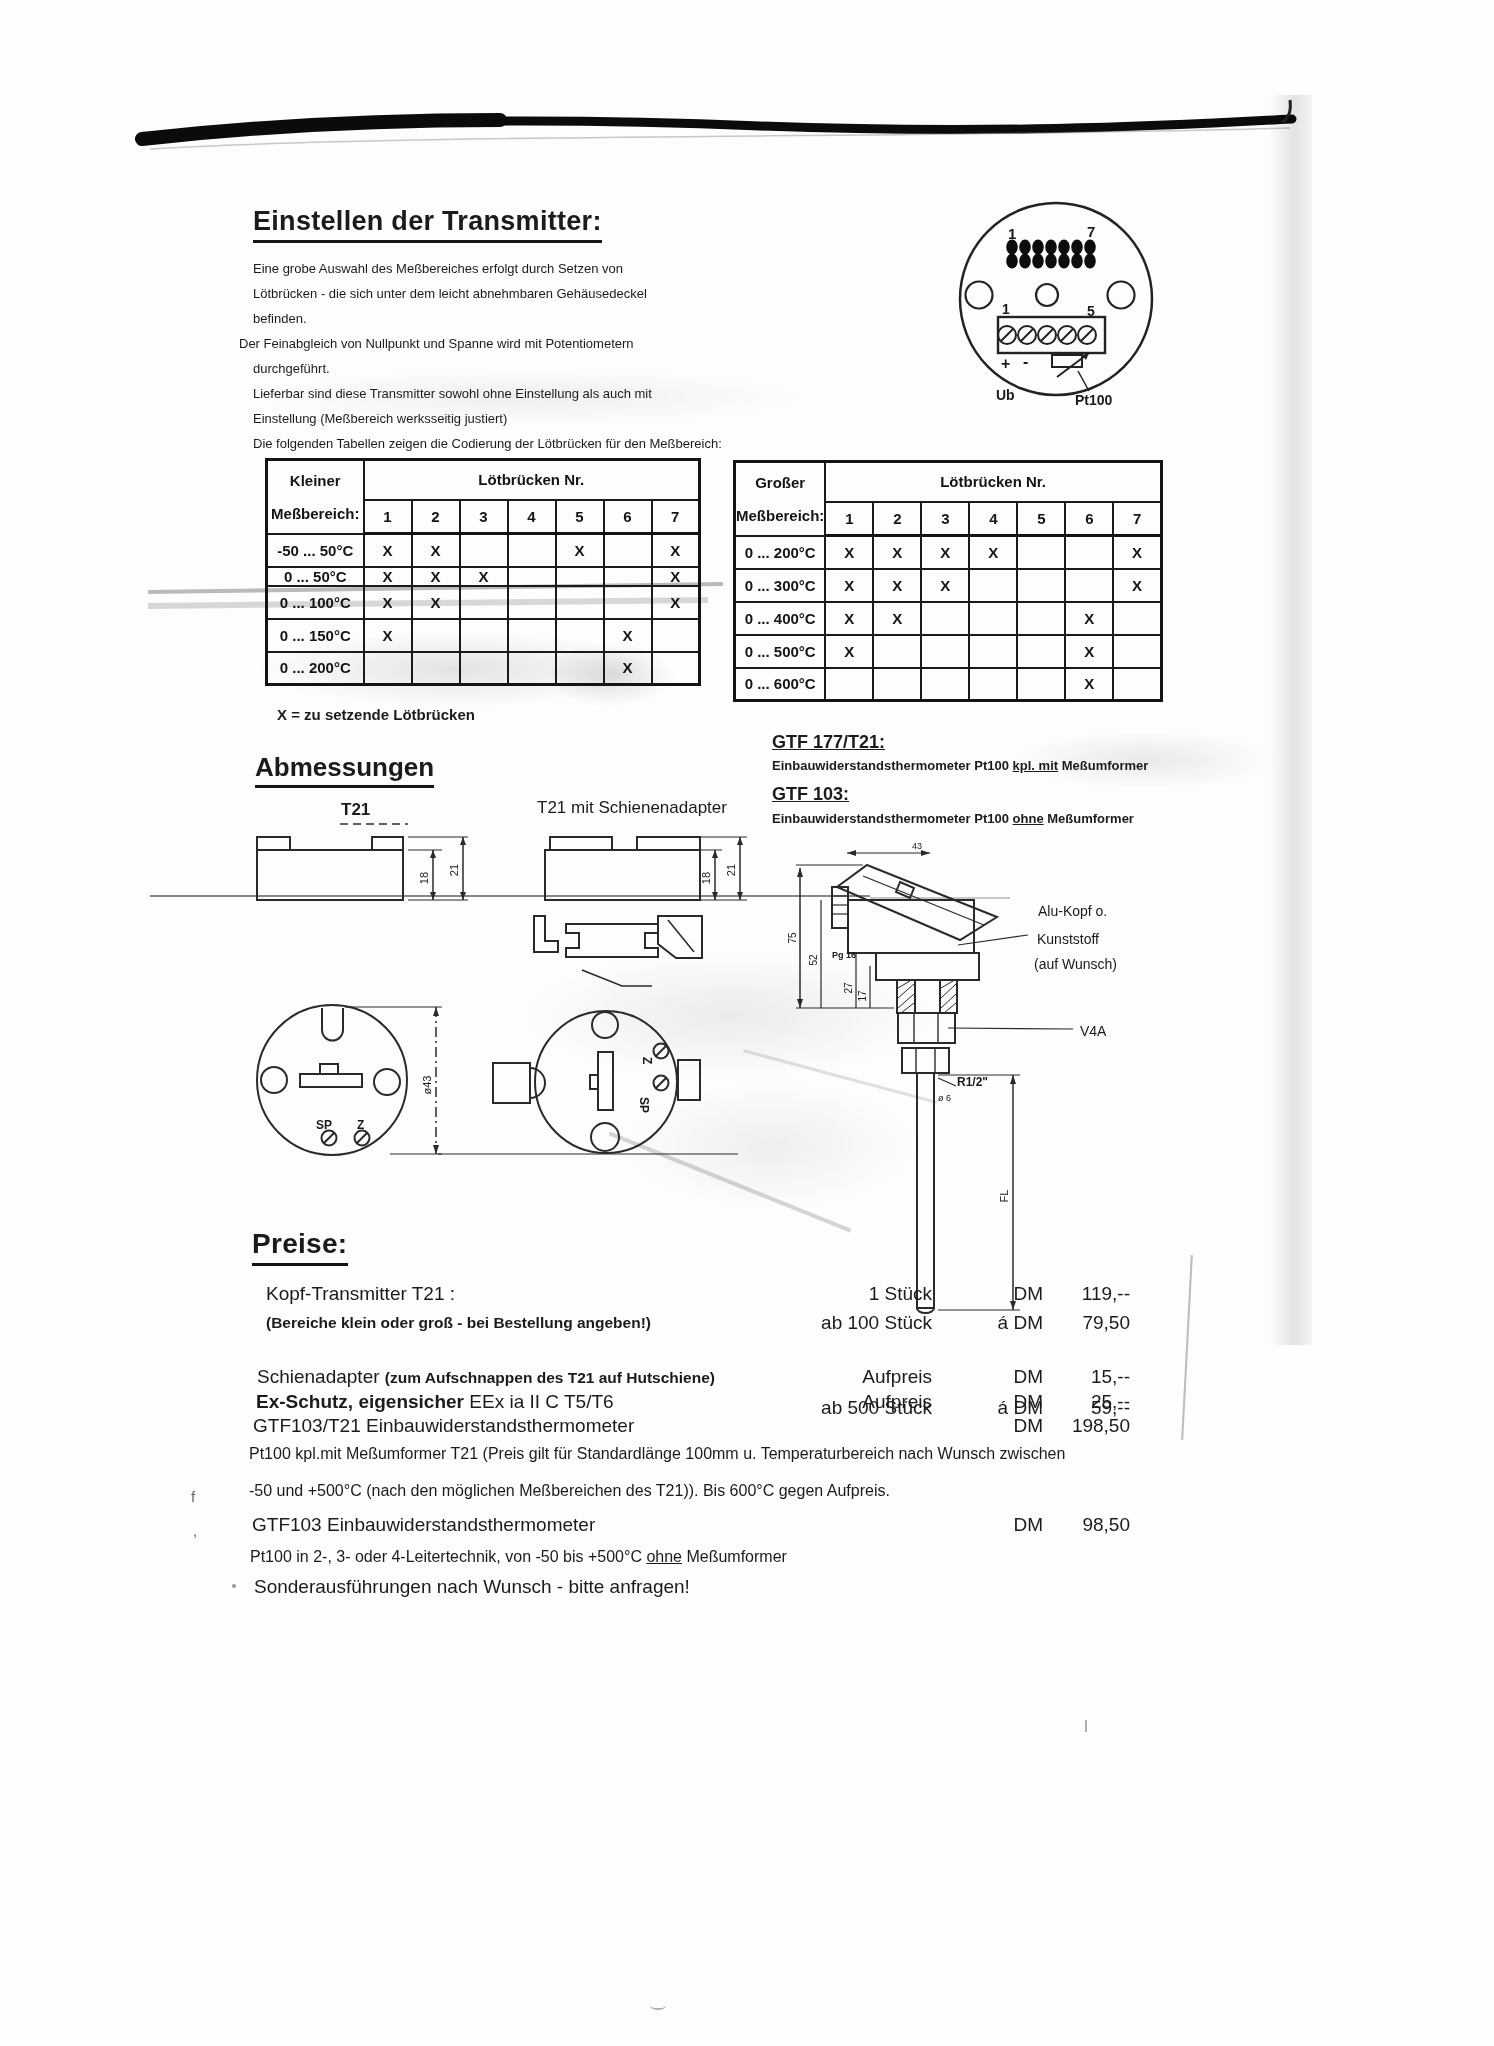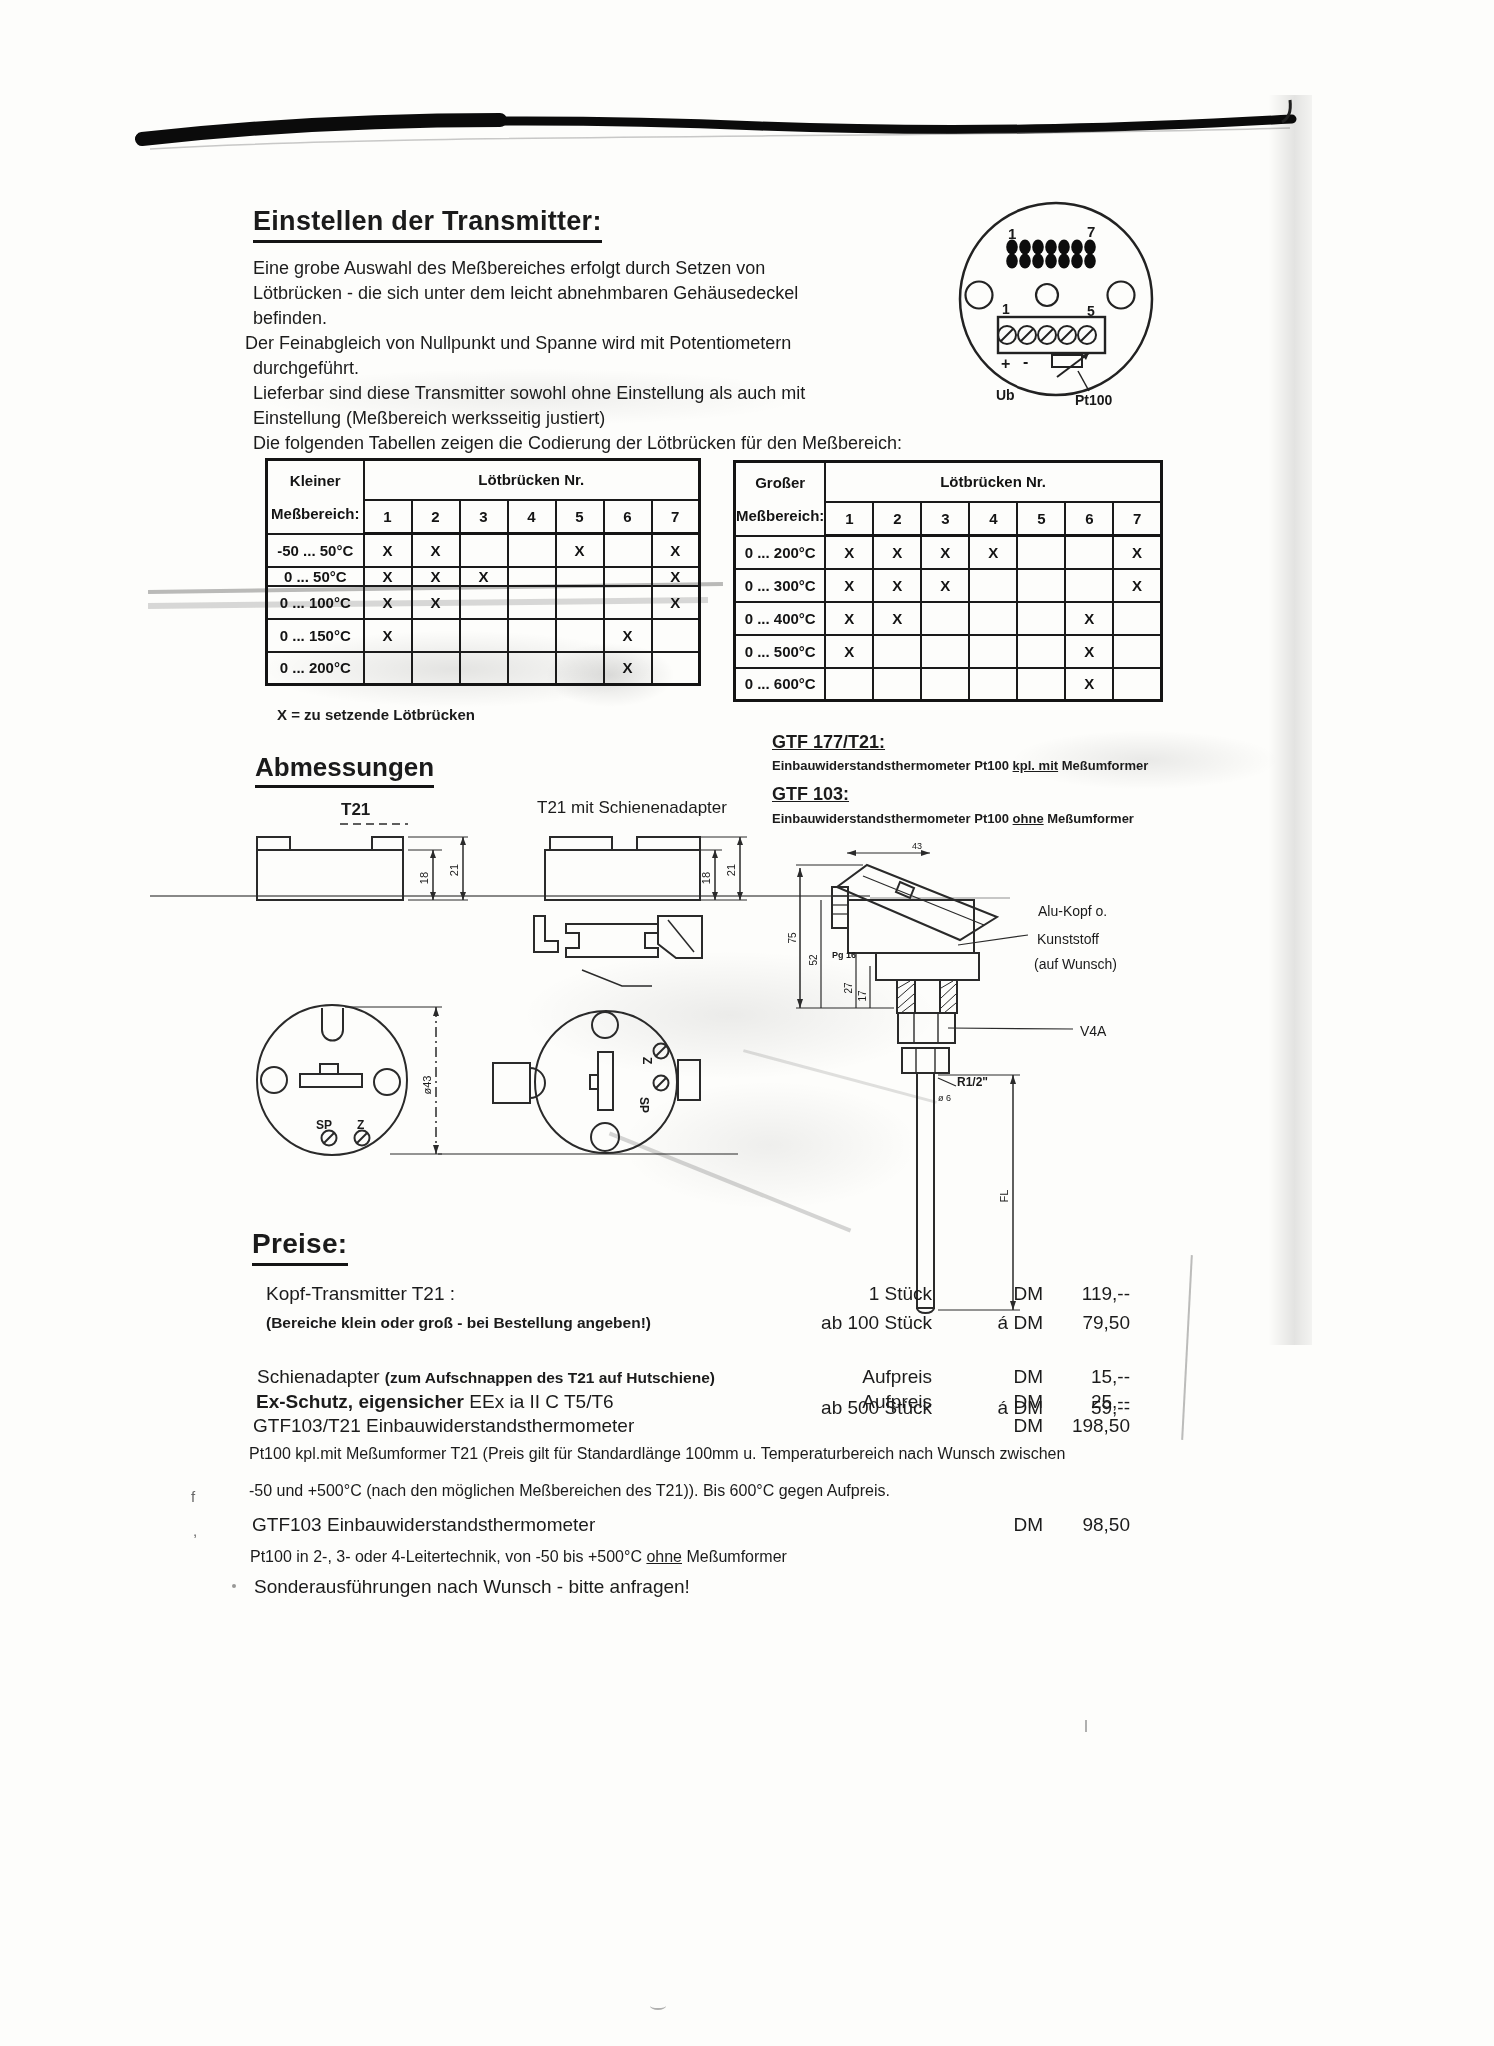--- a/index.html
+++ b/index.html
@@ -1,21 +1,21 @@
 <!DOCTYPE html>
 <html><head>
 <meta charset="utf-8">
 <style>
   html,body{margin:0;padding:0;}
   body{width:1494px;height:2046px;position:relative;background:#fdfdfb;overflow:hidden;
        font-family:"Liberation Sans", sans-serif;color:#1b1b1b;}
   .abs{position:absolute;}
   .h1{font-size:27px;font-weight:bold;letter-spacing:.3px;border-bottom:3px solid #151515;padding-bottom:4px;}
   .h2head{font-size:26px;font-weight:bold;border-bottom:3px solid #151515;padding-bottom:3px;}
-  .intro{font-size:18px;line-height:25px;white-space:nowrap;}
+  .intro{font-size:13px;line-height:25px;white-space:nowrap;}
   .gtf-title{font-size:18px;font-weight:bold;text-decoration:underline;white-space:nowrap;}
   .gtf-desc{font-size:13px;font-weight:bold;white-space:nowrap;}
   .jt{border-collapse:collapse;position:absolute;border:3px solid #141414;background:transparent;}
   .jt td{border:2px solid #1a1a1a;font-weight:bold;font-size:15px;text-align:center;
          vertical-align:middle;color:#141414;padding:0;}
   .jt td.c1h{font-size:15px;}
   .jt tr.numrow td{border-bottom:3px solid #141414;}
   .note{font-size:15px;font-weight:bold;white-space:nowrap;}
   .dwlabel{font-size:17px;white-space:nowrap;}
   .price-line{left:0;width:1200px;height:26px;font-size:19px;white-space:nowrap;}
@@ -58,21 +58,21 @@
 <div class="art" style="left:232px;top:1584px;width:4px;height:4px;border-radius:50%;background:rgba(0,0,0,0.4);"></div>
 <div class="art" style="left:1085px;top:1720px;width:2px;height:12px;background:rgba(0,0,0,0.3);"></div>
 <div class="art" style="left:650px;top:2002px;width:16px;height:6px;border-bottom:2px solid rgba(0,0,0,0.3);border-radius:50%;"></div>
 
 <div class="abs" style="left:253px;top:206px;">
   <span class="h1">Einstellen der Transmitter:</span>
 </div>
 <div class="abs intro" style="left:253px;top:256px;">Eine grobe Auswahl des Meßbereiches erfolgt durch Setzen von</div>
 <div class="abs intro" style="left:253px;top:281px;">Lötbrücken - die sich unter dem leicht abnehmbaren Gehäusedeckel</div>
 <div class="abs intro" style="left:253px;top:306px;">befinden.</div>
-<div class="abs intro" style="left:245px;top:331px;">Der Feinabgleich von Nullpunkt und Spanne wird mit Potentiometern</div>
+<div class="abs intro" style="left:239px;top:331px;">Der Feinabgleich von Nullpunkt und Spanne wird mit Potentiometern</div>
 <div class="abs intro" style="left:253px;top:356px;">durchgeführt.</div>
 <div class="abs intro" style="left:253px;top:381px;">Lieferbar sind diese Transmitter sowohl ohne Einstellung als auch mit</div>
 <div class="abs intro" style="left:253px;top:406px;">Einstellung (Meßbereich werksseitig justiert)</div>
 <div class="abs intro" style="left:253px;top:431px;">Die folgenden Tabellen zeigen die Codierung der Lötbrücken für den Meßbereich:</div>
 
 <svg style="left:950px;top:195px;" width="215" height="228">
   <circle cx="106" cy="104" r="96" fill="none" stroke="#222" stroke-width="2.5"></circle>
   <text x="58" y="44" font-size="15" font-weight="bold">1</text>
   <text x="137" y="42" font-size="15" font-weight="bold">7</text>
   <g fill="#0d0d0d">

